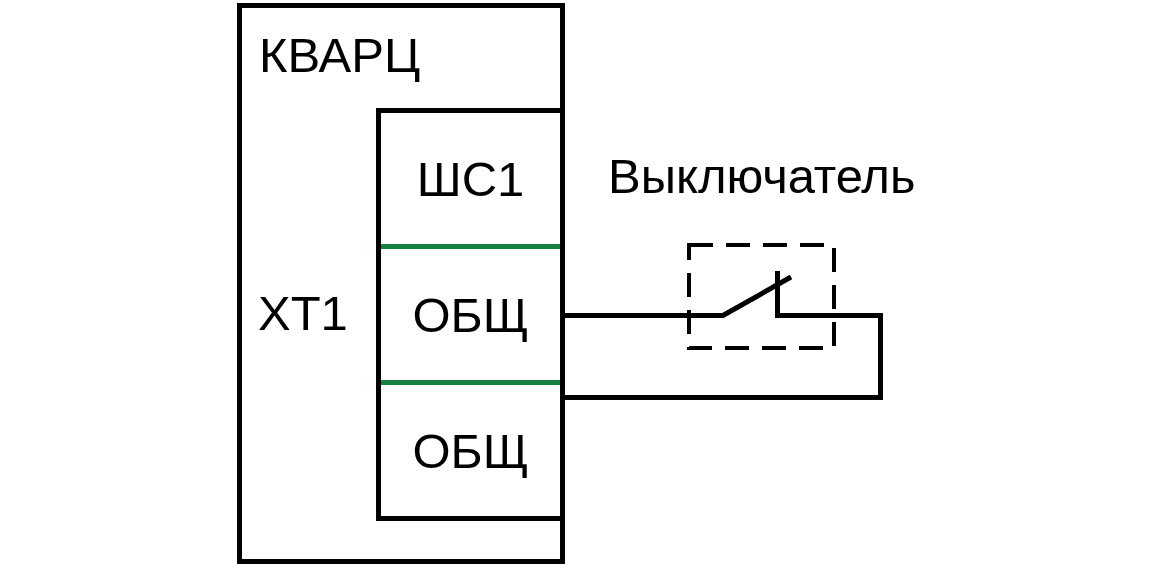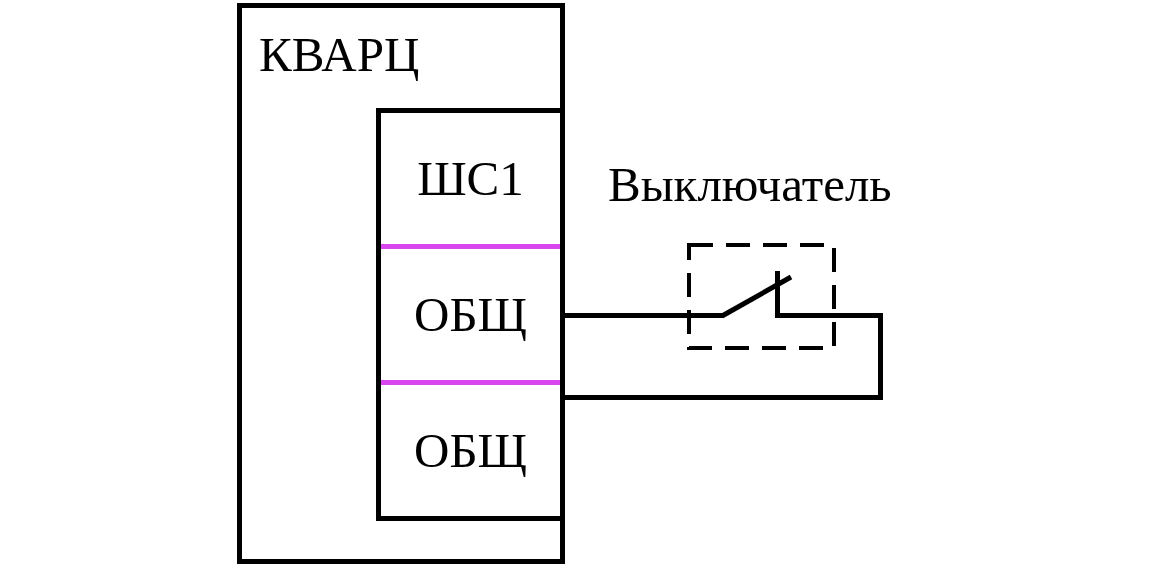--- a/index.html
+++ b/index.html
@@ -6,21 +6,21 @@
     margin: 0;
     padding: 0;
     background: #ffffff;
   }
   .canvas {
     position: relative;
     width: 1157px;
     height: 567px;
     background: #ffffff;
     overflow: hidden;
-    font-family: Liberation Serif, serif;
+    font-family: Liberation Sans, sans-serif;
     color: #000000;
   }
   .label {
     position: absolute;
     font-size: 49px;
     line-height: 1.15;
     white-space: nowrap;
     color: #000000;
   }
   .device-box {
@@ -36,21 +36,21 @@
   .device-label {
     left: 259px;
     top: 27px;
   }
   .connector-label {
     left: 258px;
     top: 285px;
   }
   .switch-label {
     left: 608px;
-    top: 157px;
+    top: 148px;
   }
   .terminal-block {
     position: absolute;
     left: 376px;
     top: 108px;
     width: 189px;
     height: 413px;
     border: 5px solid #000000;
     box-sizing: border-box;
     background: #ffffff;
@@ -59,38 +59,39 @@
   }
   .terminal-row {
     flex: 1 1 0;
     display: flex;
     align-items: center;
     justify-content: center;
     font-size: 49px;
     background: #ffffff;
   }
   .terminal-row + .terminal-row {
-    border-top: 5px solid #d946ef;
+    border-top: 5px solid #15803d;
   }
   .wiring-layer {
     position: absolute;
     left: 0;
     top: 0;
     pointer-events: none;
   }
 </style>
 </head>
 <body>
 
 <div class="canvas">
 
   <div class="device-box"></div>
 
   <div class="label device-label">КВАРЦ</div>
 
+  <div class="label connector-label">ХТ1</div>
 
   <div class="terminal-block">
     <div class="terminal-row">
       <span>ШС1</span>
     </div>
     <div class="terminal-row">
       <span>ОБЩ</span>
     </div>
     <div class="terminal-row">
       <span>ОБЩ</span>

